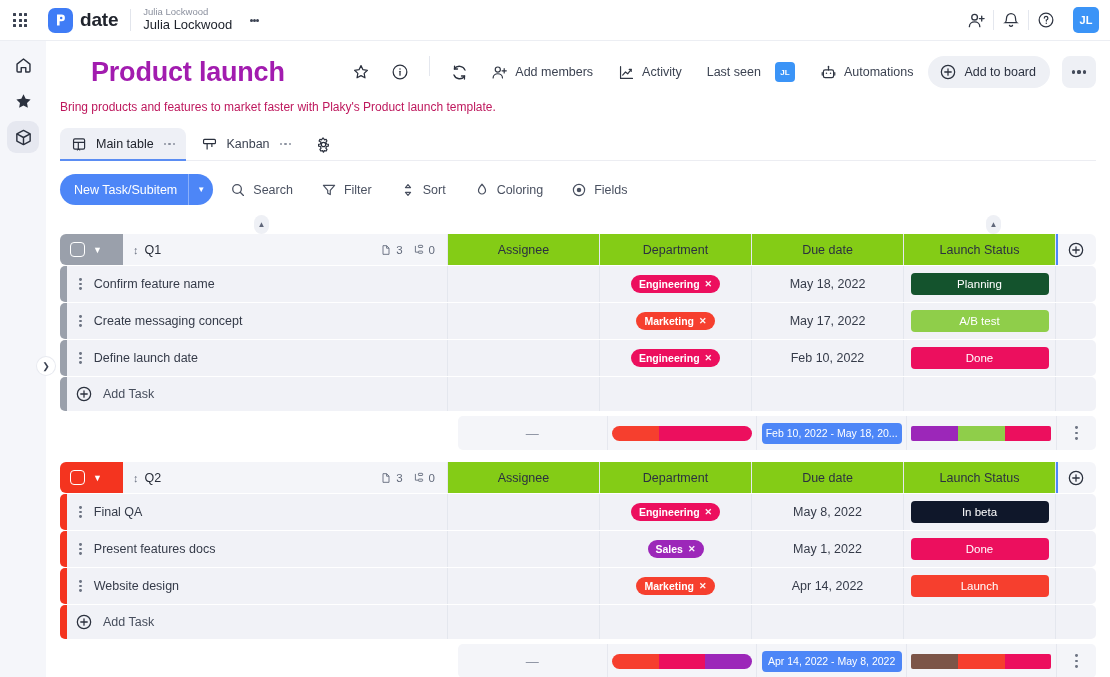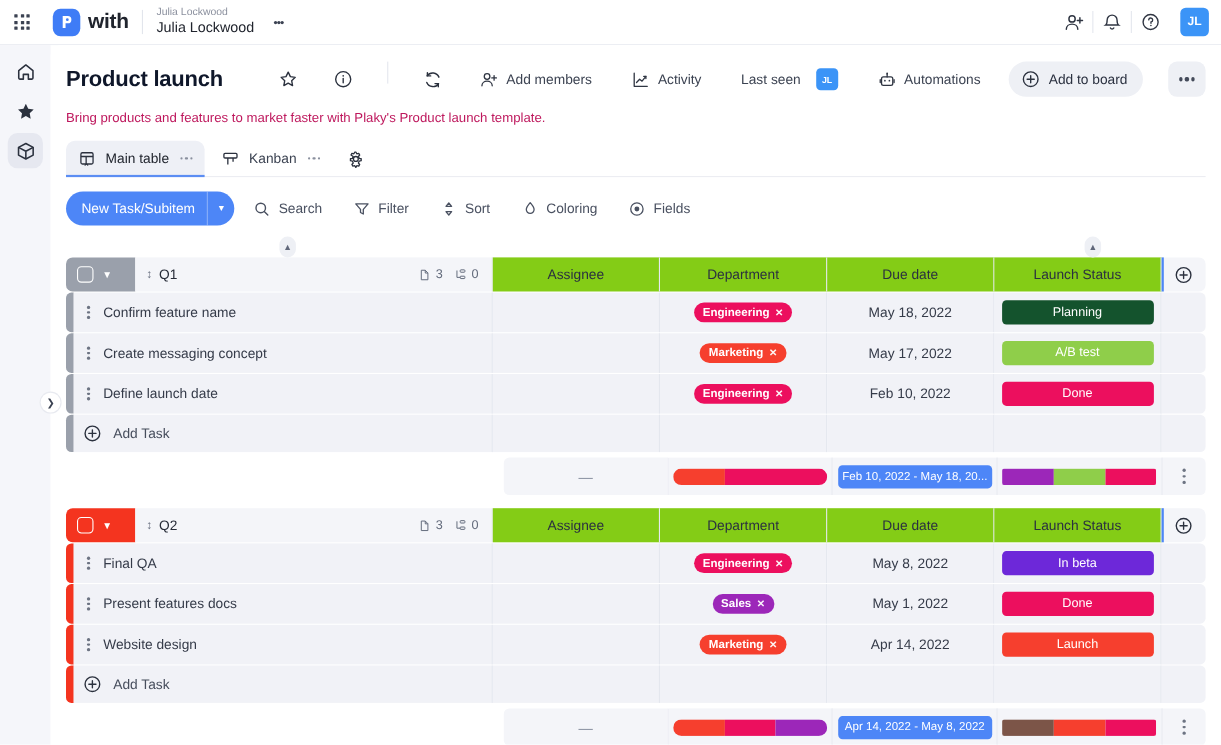--- a/index.html
+++ b/index.html
@@ -65,22 +65,22 @@
   }
 
   
   .board {
     position: absolute; top: 41px; left: 46px; width: 1064px; height: 636px;
     background: #ffffff; border-top-left-radius: 10px; overflow: hidden;
   }
 
   .board-head { padding: 14px 14px 0 14px; }
   .title-row { display: flex; align-items: center; height: 34px; }
-  .board-title { font-size: 20px; font-weight: 600; color: #0f172a; letter-spacing: -0.2px; }
-  .title-actions { margin-left: auto; display: flex; gap: 16px; }
+  .board-title { font-size: 27px; font-weight: 600; color: #a21caf; letter-spacing: -0.2px; margin-left: 31px; }
+  .title-actions { margin-left: auto; display: flex; gap: 5px; }
   .ta-ic { width: 34px; height: 32px; display: flex; align-items: center; justify-content: center; cursor: pointer; border-radius: 7px; }
   .ta-btn {
     display: flex; align-items: center; gap: 7px; height: 32px; padding: 0 10px;
     font-size: 12.5px; color: #3c4352; border-radius: 7px; cursor: pointer; white-space: nowrap;
   }
   .ta-divider { width: 1px; height: 20px; background: #e4e7ee; margin: 0 7px; }
   .pill-btn {
     display: flex; align-items: center; gap: 7px; height: 32px; padding: 0 14px 0 11px;
     font-size: 12.5px; color: #2b3140; background: #eef0f5; border-radius: 17px; cursor: pointer; white-space: nowrap;
   }
@@ -225,21 +225,21 @@
         <i></i>
       </div>
   </div>
   <div class="brand">
     <div class="brand-logo">
       <svg width="14" height="14" viewBox="0 0 14 14">
           <path d="M3 1.6h4.6a3.3 3.3 0 0 1 0 6.6H5.6v4.2H3V1.6z" fill="#fff"></path>
           <circle cx="7.2" cy="4.9" r="1.25" fill="#3f7cf6"></circle>
         </svg>
     </div>
-    <div class="brand-name">with</div>
+    <div class="brand-name">date</div>
   </div>
   <div class="sep-v"></div>
   <div class="workspace">
     <div class="small">Julia Lockwood</div>
     <div class="big">Julia Lockwood</div>
   </div>
   <div class="kebab-top">
       <i></i>
       <i></i>
       <i></i>
@@ -653,21 +653,21 @@
         </div>
         <div class="cell c-assignee"></div>
         <div class="cell c-dept">
           <span class="tag" style="background:#ec0f5e">
             <em style="font-style:normal">Engineering</em>
             <em class="x" style="font-style:normal">✕</em>
           </span>
         </div>
         <div class="cell c-date">May 8, 2022</div>
         <div class="cell c-status">
-          <span class="status-chip" style="background:#6d28d9">In beta</span>
+          <span class="status-chip" style="background:#0f172a">In beta</span>
         </div>
         <div class="cell-end"></div>
       </div>
 
       <div class="task-row">
         <div class="tr-edge" style="background:#f4341f;"></div>
         <div class="tr-name">
           <span class="kebab">
               <i></i>
               <i></i>

